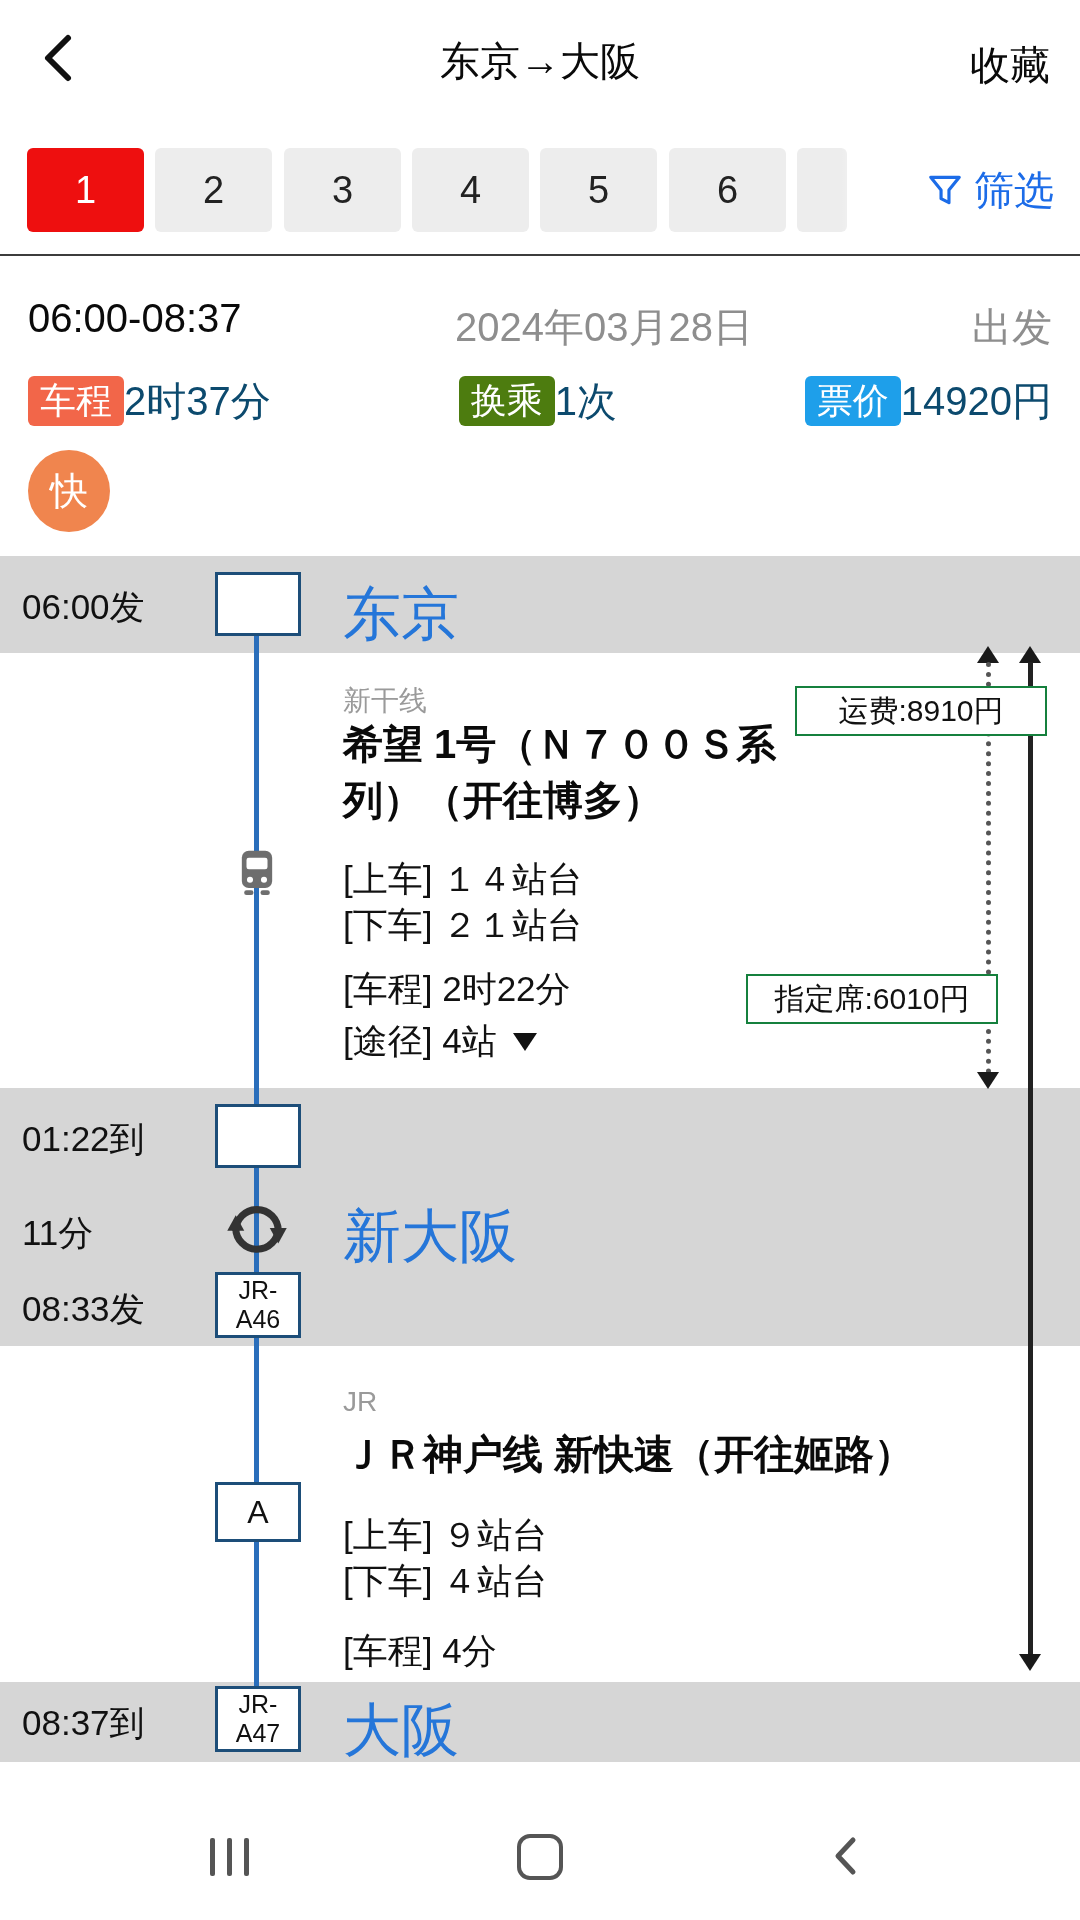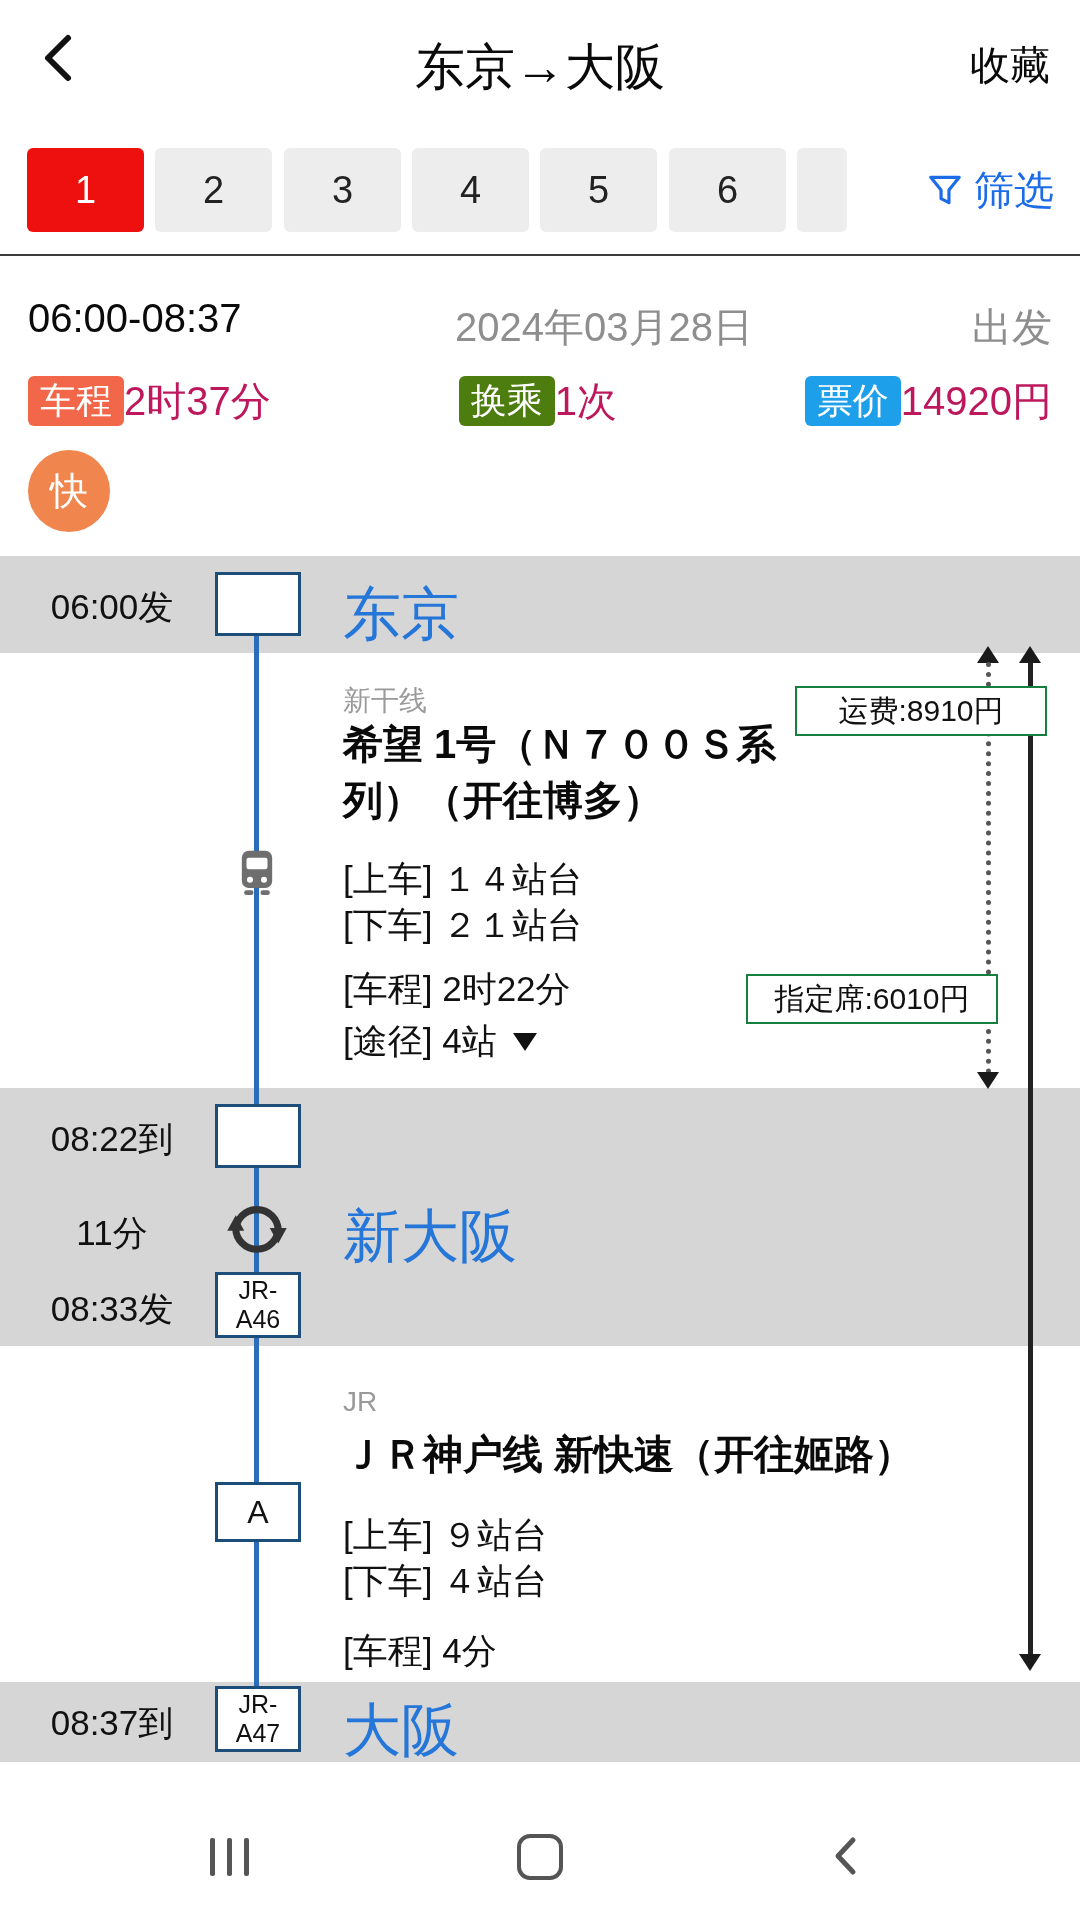--- a/index.html
+++ b/index.html
@@ -6,21 +6,21 @@
   html,body { background:#fff; }
   .screen {
     position:relative; width:1080px; height:1920px; background:#ffffff;
     font-family:"Liberation Sans","DejaVu Sans",sans-serif; color:#111;
     overflow:hidden; margin:0 auto;
   }
   .abs { position:absolute; }
 
   
   .back-btn { left:28px; top:26px; width:64px; height:64px; cursor:pointer; }
-  .page-title { left:0; right:0; top:34px; text-align:center; font-size:50px; font-weight:500; color:#0a0a0a; }
+  .page-title { left:0; right:0; top:34px; text-align:center; font-size:40px; font-weight:500; color:#0a0a0a; }
   .fav-btn { right:30px; top:38px; font-size:40px; color:#0a0a0a; cursor:pointer; }
 
   
   .tab { top:148px; width:117px; height:84px; border-radius:6px; background:#ededed;
          font-size:38px; color:#222; text-align:center; line-height:84px; cursor:pointer; }
   .tab.selected { background:#ee0f0f; color:#fff; }
   .tab-0{left:27px} .tab-1{left:155px} .tab-2{left:284px} .tab-3{left:412px}
   .tab-4{left:540px} .tab-5{left:669px}
   .tab-6{left:797px; width:50px; overflow:hidden;}
   .tab-fade { left:840px; top:148px; width:80px; height:84px;
@@ -33,42 +33,42 @@
   .time-range { left:28px; top:296px; font-size:40px; color:#0a0a0a; }
   .date-label { left:455px; top:300px; font-size:40px; color:#8e8e8e; }
   .depart-label { right:28px; top:300px; font-size:40px; color:#8e8e8e; cursor:pointer; }
   .badge-row { left:28px; right:28px; top:372px; height:58px; display:flex;
                justify-content:space-between; align-items:center; }
   .badge-group { display:flex; align-items:center; gap:0; }
   .chip { color:#fff; font-size:36px; padding:7px 12px; border-radius:6px; line-height:1; }
   .chip-duration { background:#f26649; }
   .chip-transfer { background:#4d7c0f; }
   .chip-price { background:#1e9fea; }
-  .chip-value { font-size:40px; color:#be185d; }
+  .chip-value { font-size:40px; color:#0c4a6e; }
   .fast-badge { left:28px; top:450px; width:82px; height:82px; border-radius:50%;
                 background:#f0854e; color:#fff; font-size:38px; text-align:center; line-height:82px; }
 
   
   .band { left:0; width:1080px; background:#d6d6d6; }
   .band-origin { top:556px; height:97px; }
   .band-transfer { top:1088px; height:258px; }
   .band-dest { top:1682px; height:80px; }
 
   .tl-line { left:254px; top:590px; width:5px; height:1150px; background:#2a6ebb; z-index:1; }
 
   .stop-box { left:215px; width:86px; background:#fff; border:3px solid #1d4e79; z-index:3;
               display:flex; flex-direction:column; align-items:center; justify-content:center;
               font-size:25px; line-height:1.15; color:#111; }
   .box-origin { top:572px; height:64px; }
   .box-transfer-arrive { top:1104px; height:64px; }
   .box-transfer-depart { top:1272px; height:66px; }
   .box-leg2 { top:1482px; height:60px; font-size:32px; }
   .box-dest { top:1686px; height:66px; }
 
-  .left-label { left:22px; width:180px; text-align:center; font-size:35px; color:#111; }
+  .left-label { left:22px; width:180px; font-size:35px; color:#111; }
   .lbl-origin-time { top:584px; }
   .lbl-arrive-time { top:1116px; }
   .lbl-wait { top:1210px; }
   .lbl-depart2-time { top:1286px; }
   .lbl-dest-time { top:1700px; }
 
   .station-name { left:343px; font-size:58px; color:#2576d9; font-weight:500; cursor:default; }
   .st-origin { top:576px; } .st-transfer { top:1198px; } .st-dest { top:1692px; }
 
   
@@ -191,21 +191,21 @@
     </svg>
   </div>
   <div class="abs leg-text leg1-board">[上车] １４站台</div>
   <div class="abs leg-text leg1-alight">[下车] ２１站台</div>
   <div class="abs leg-text leg1-duration">[车程] 2时22分</div>
   <div class="abs leg-text leg1-via">
     <span>[途径] 4站</span>
     <span class="tri-down"></span>
   </div>
 
-  <div class="abs left-label lbl-arrive-time">08:22到</div>
+  <div class="abs left-label lbl-arrive-time">01:22到</div>
   <div class="abs stop-box box-transfer-arrive"></div>
   <div class="abs left-label lbl-wait">11分</div>
   <div class="abs transfer-icon">
     <svg width="68" height="68" viewBox="0 0 48 48">
       <path d="M9 26 A15 15 0 0 1 39 26" fill="none" stroke="#333" stroke-width="5"></path>
       <polygon points="33,24 45,24 39,35" fill="#333"></polygon>
       <path d="M39 24 A15 15 0 0 1 9 24" fill="none" stroke="#333" stroke-width="5"></path>
       <polygon points="3,26 15,26 9,15" fill="#333"></polygon>
     </svg>
   </div>

